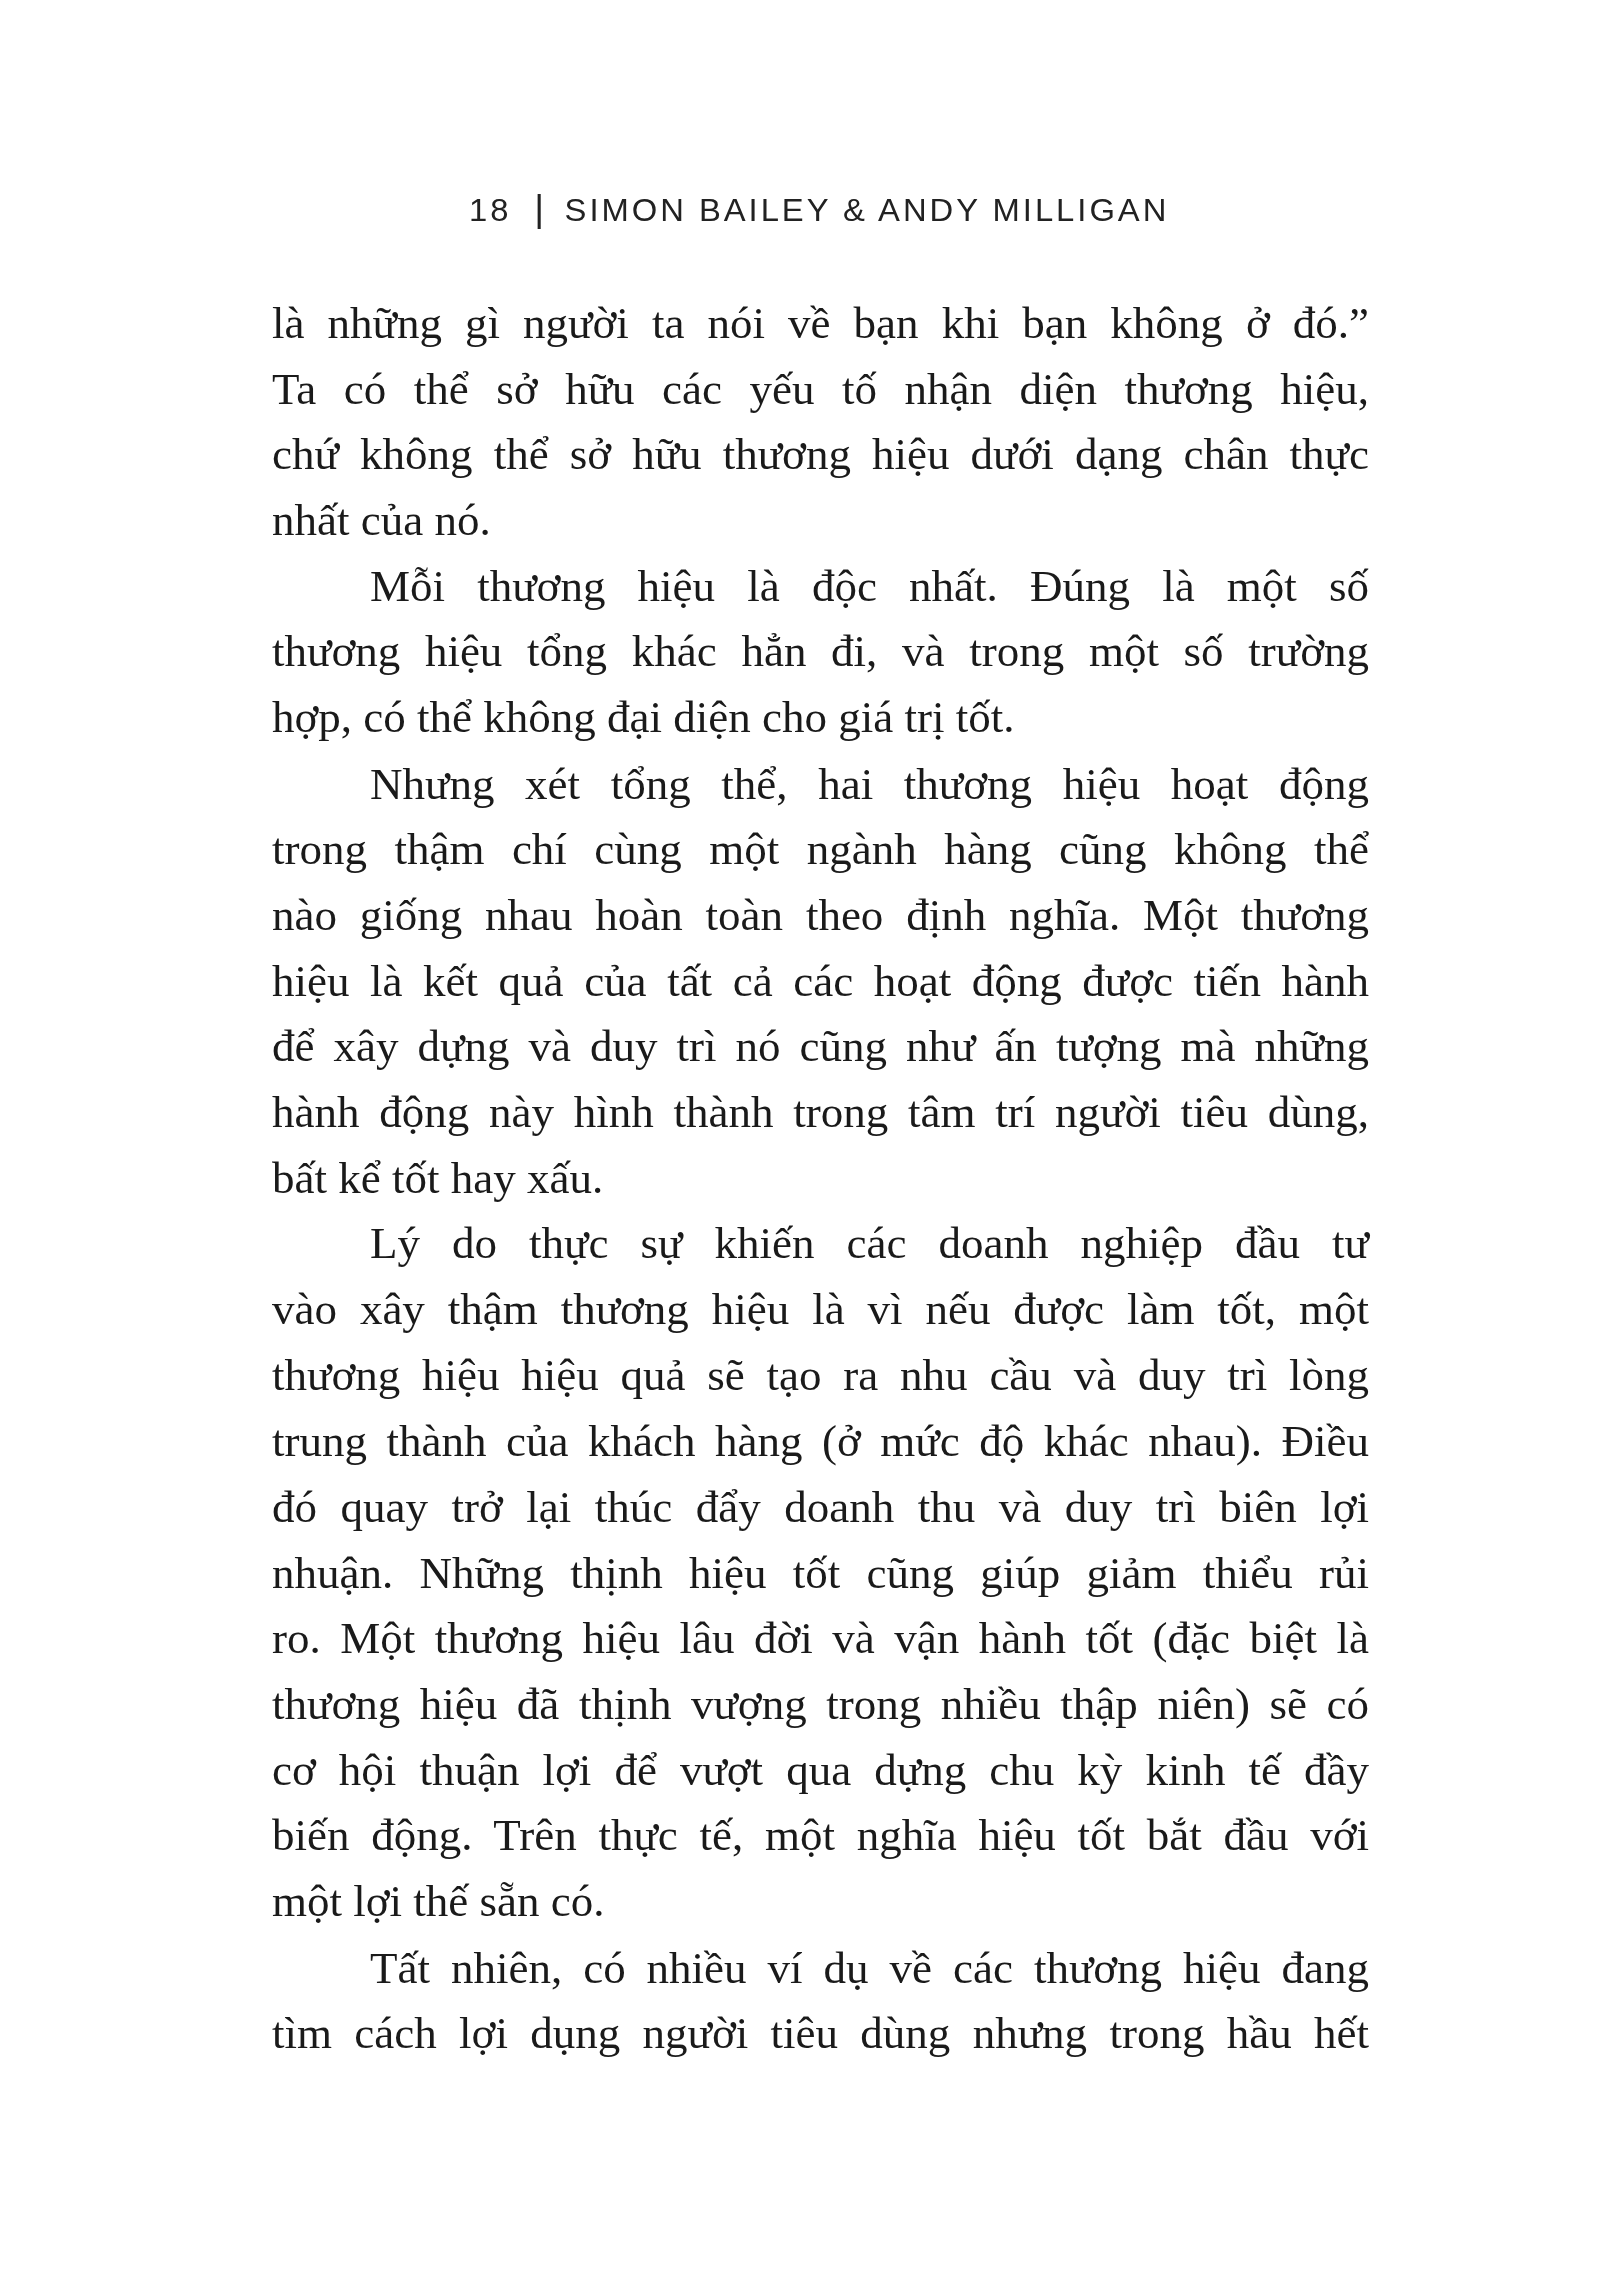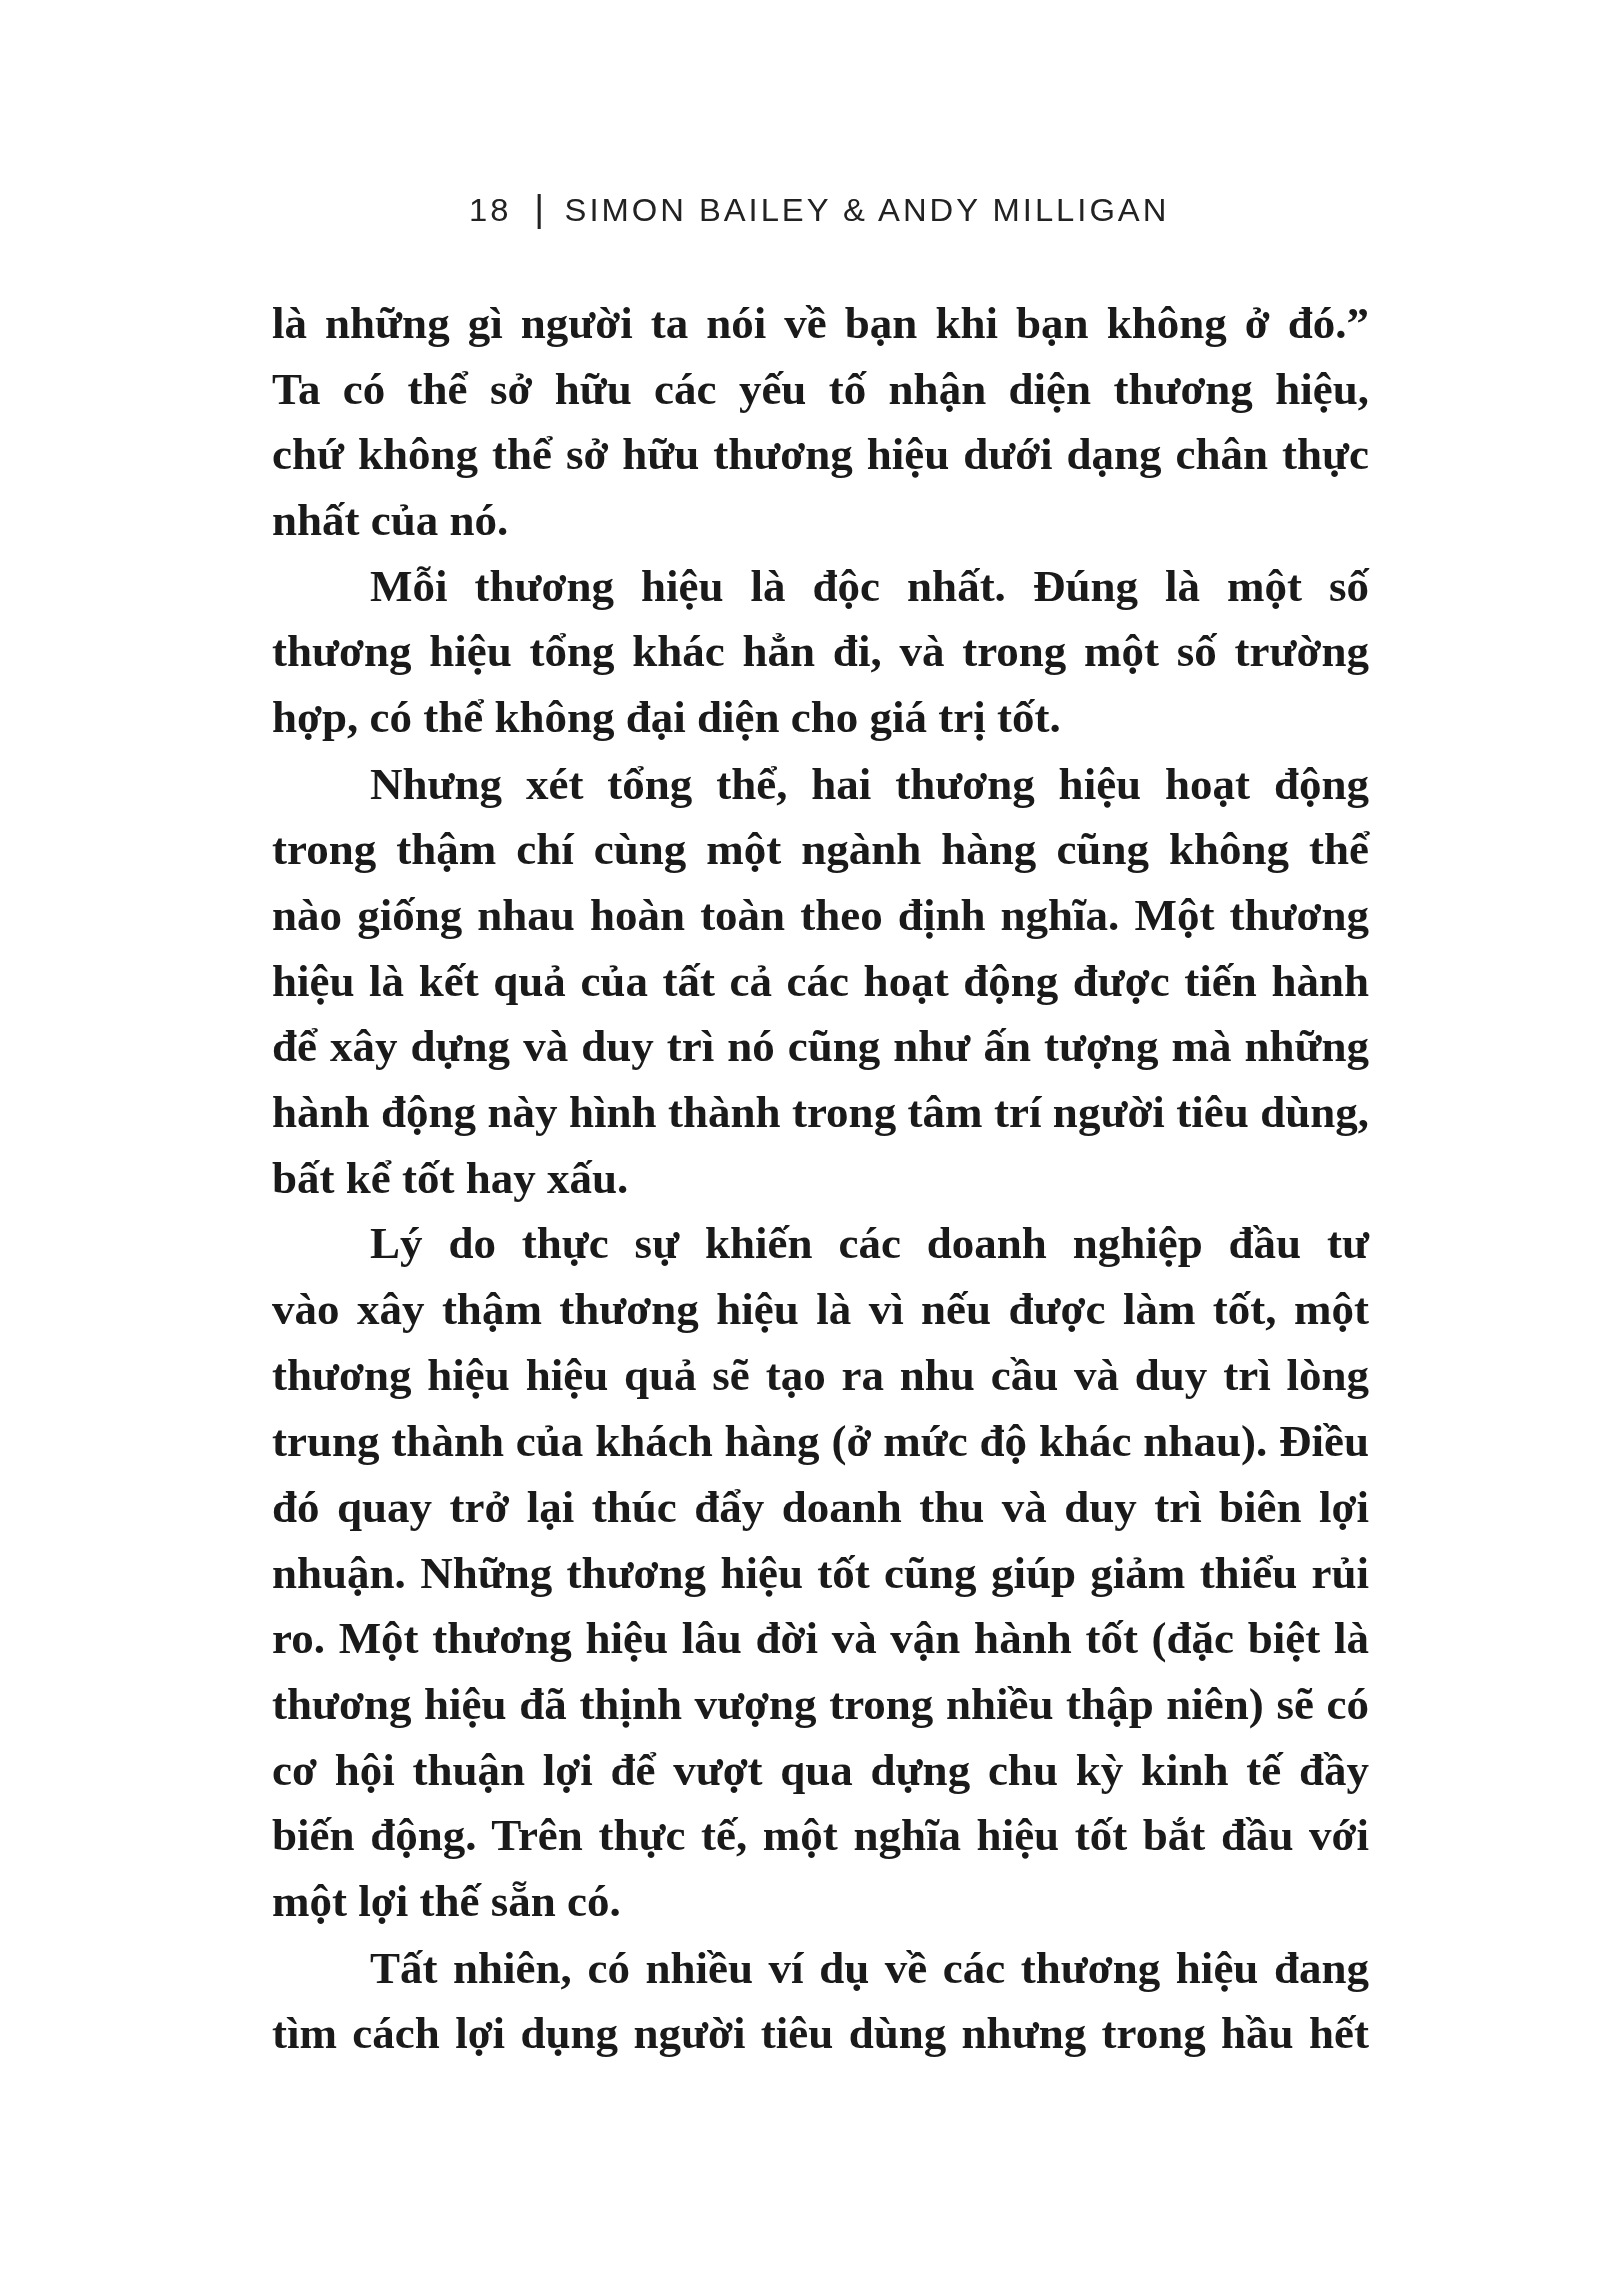--- a/index.html
+++ b/index.html
@@ -61,21 +61,20 @@
   }
   .line {
     position: absolute;
     left: 0;
     width: 1097px;
     height: 59px;
     line-height: 59px;
     white-space: nowrap;
     text-align: justify;
     text-align-last: justify;
-    font-weight: bold;
   }
   .line.indent {
     left: 98px;
     width: 999px;
   }
   .line.last {
     text-align: right;
     text-align-last: left;
   }
 </style>
@@ -107,21 +106,21 @@
     <div class="line" style="top:658px">hiệu là kết quả của tất cả các hoạt động được tiến hành</div>
     <div class="line" style="top:723px">để xây dựng và duy trì nó cũng như ấn tượng mà những</div>
     <div class="line" style="top:789px">hành động này hình thành trong tâm trí người tiêu dùng,</div>
     <div class="line last" style="top:855px">bất kể tốt hay xấu.</div>
 
     <div class="line indent" style="top:920px">Lý do thực sự khiến các doanh nghiệp đầu tư</div>
     <div class="line" style="top:986px">vào xây thậm thương hiệu là vì nếu được làm tốt, một</div>
     <div class="line" style="top:1052px">thương hiệu hiệu quả sẽ tạo ra nhu cầu và duy trì lòng</div>
     <div class="line" style="top:1118px">trung thành của khách hàng (ở mức độ khác nhau). Điều</div>
     <div class="line" style="top:1184px">đó quay trở lại thúc đẩy doanh thu và duy trì biên lợi</div>
-    <div class="line" style="top:1250px">nhuận. Những thương hiệu tốt cũng giúp giảm thiểu rủi</div>
+    <div class="line" style="top:1250px">nhuận. Những thịnh hiệu tốt cũng giúp giảm thiểu rủi</div>
     <div class="line" style="top:1315px">ro. Một thương hiệu lâu đời và vận hành tốt (đặc biệt là</div>
     <div class="line" style="top:1381px">thương hiệu đã thịnh vượng trong nhiều thập niên) sẽ có</div>
     <div class="line" style="top:1447px">cơ hội thuận lợi để vượt qua dựng chu kỳ kinh tế đầy</div>
     <div class="line" style="top:1512px">biến động. Trên thực tế, một nghĩa hiệu tốt bắt đầu với</div>
     <div class="line last" style="top:1578px">một lợi thế sẵn có.</div>
 
     <div class="line indent" style="top:1645px">Tất nhiên, có nhiều ví dụ về các thương hiệu đang</div>
     <div class="line" style="top:1710px">tìm cách lợi dụng người tiêu dùng nhưng trong hầu hết</div>
   </div>
 

